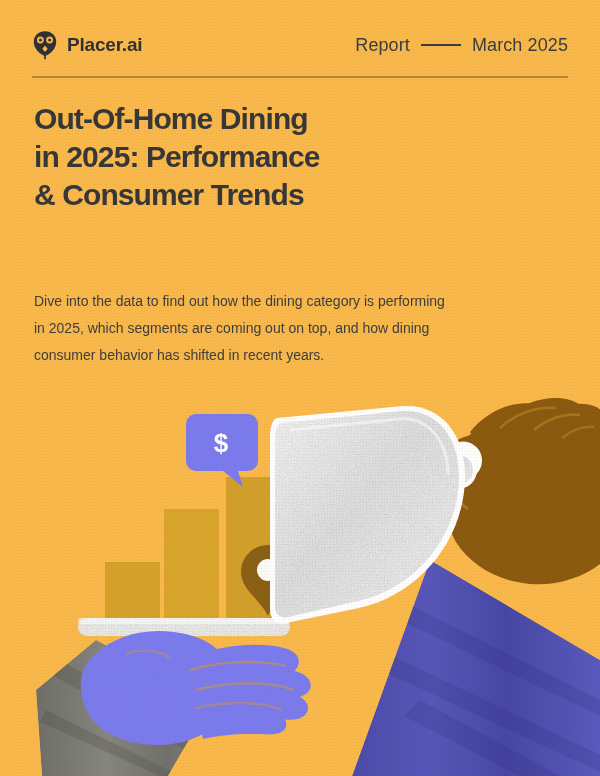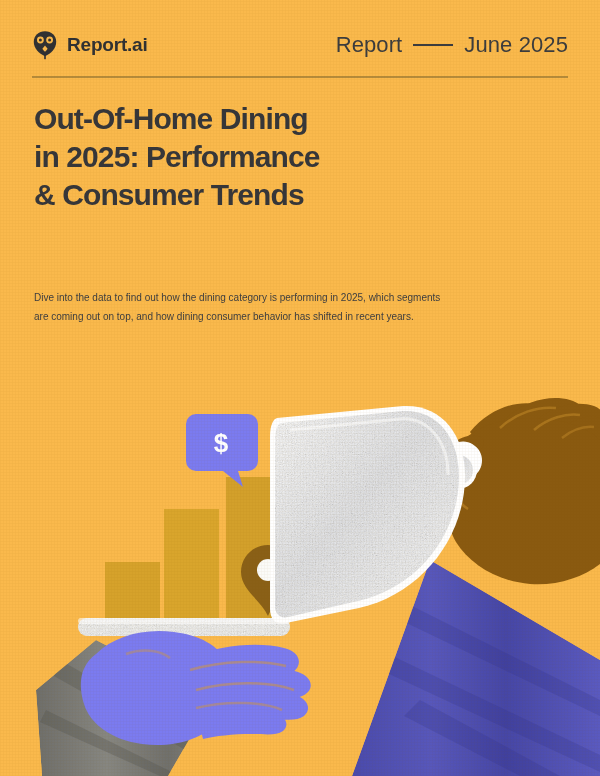--- a/index.html
+++ b/index.html
@@ -52,21 +52,21 @@
     font-size: 19px;
     font-weight: bold;
     color: #2f3033;
     letter-spacing: -0.2px;
   }
 
   #report-meta {
     display: flex;
     align-items: center;
     gap: 11px;
-    font-size: 22px;
+    font-size: 18px;
     color: #3b3c3e;
     letter-spacing: .1px;
   }
   #meta-rule {
     display: block;
     width: 40px;
     height: 2px;
     background: #3b3c3e;
   }
 
@@ -90,21 +90,21 @@
     color: #35363a;
     letter-spacing: -0.9px;
     z-index: 30;
     white-space: pre-line;
   }
 
   #subtitle {
     position: absolute;
     left: 34px; top: 288px;
     width: 420px;
-    font-size: 10px;
+    font-size: 14px;
     line-height: 1.93;
     color: #3c3d40;
     z-index: 30;
   }
 
   
   #art { position: absolute; inset: 0; z-index: 10; }
   #art svg { display: block; width: 600px; height: 776px; }
 </style>
 </head>
@@ -252,27 +252,27 @@
     <div id="brand">
       <svg id="owl-icon" viewBox="0 0 26 30" xmlns="http://www.w3.org/2000/svg">
         <path d="M13 1.2c6.4 0 11.2 4.4 11.2 10.6 0 6.6-5 12-11.2 14.4C6.8 23.8 1.8 18.4 1.8 11.8 1.8 5.6 6.6 1.2 13 1.2z" fill="#2f3033"></path>
         <circle cx="8.4" cy="10" r="3.4" fill="#fab94c"></circle>
         <circle cx="17.6" cy="10" r="3.4" fill="#fab94c"></circle>
         <circle cx="8.4" cy="10" r="1.5" fill="#2f3033"></circle>
         <circle cx="17.6" cy="10" r="1.5" fill="#2f3033"></circle>
         <path d="M13 15.4l2.6 3.4c-.8 1.3-1.7 2.3-2.6 3-.9-.7-1.8-1.7-2.6-3z" fill="#fab94c"></path>
         <rect x="12.2" y="25" width="1.6" height="4.2" fill="#2f3033"></rect>
       </svg>
-      <span id="brand-name">Report.ai</span>
+      <span id="brand-name">Placer.ai</span>
     </div>
 
     <div id="report-meta">
       <span>Report</span>
       <span id="meta-rule"></span>
-      <span>June 2025</span>
+      <span>March 2025</span>
     </div>
   </div>
 
   <div id="header-divider"></div>
 
   <h1 id="title">Out-Of-Home Dining
 in 2025: Performance
 &amp; Consumer Trends</h1>
   <p id="subtitle">Dive into the data to find out how the dining category is performing in 2025, which segments are coming out on top, and how dining consumer behavior has shifted in recent years.</p>
 

